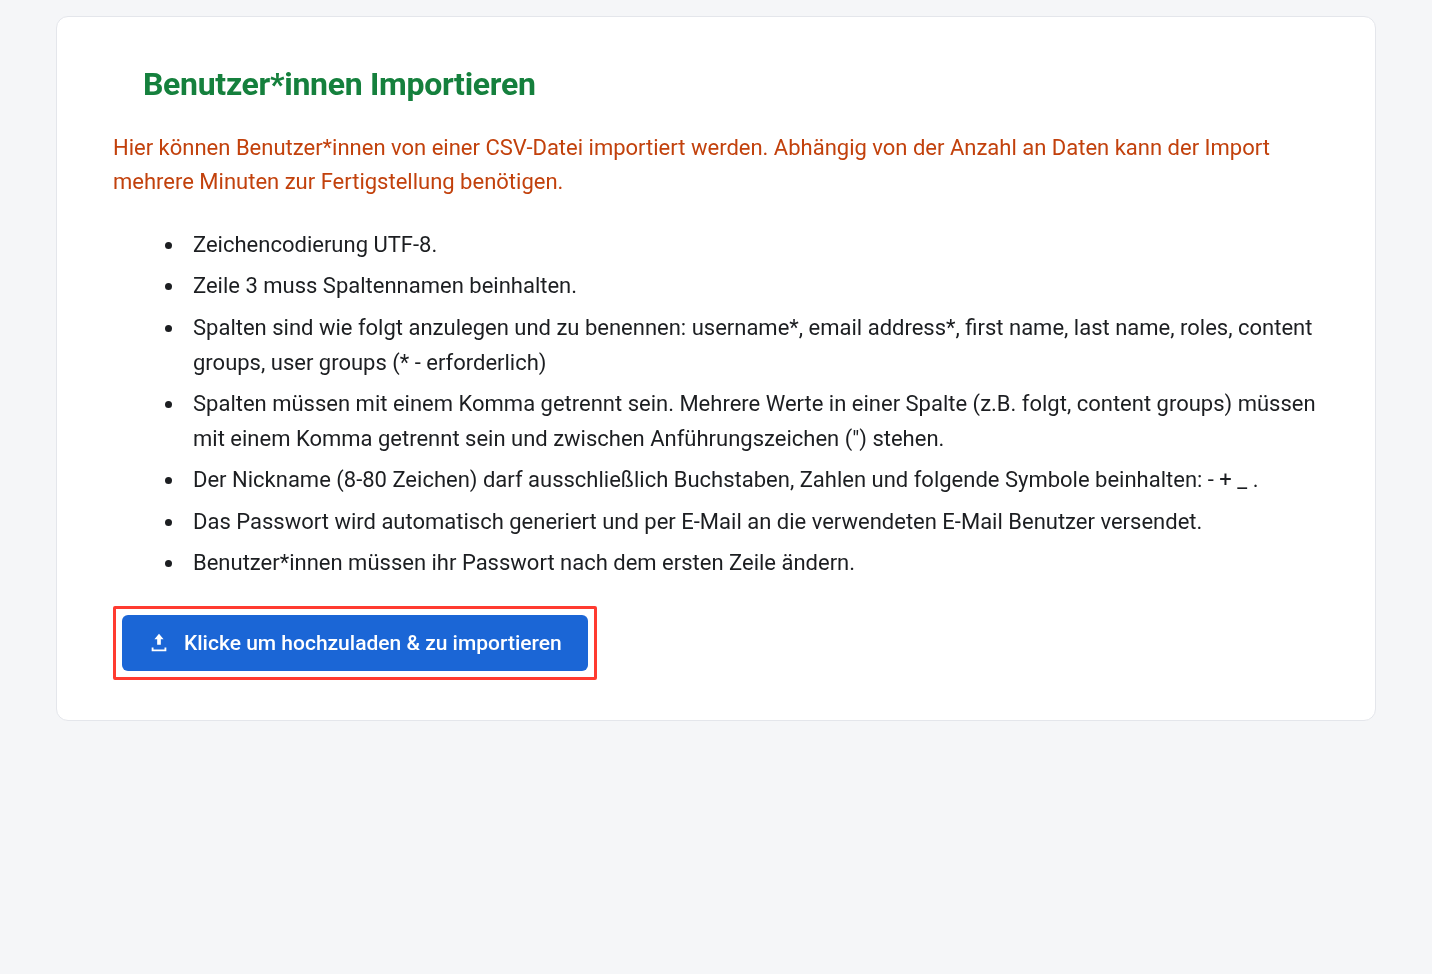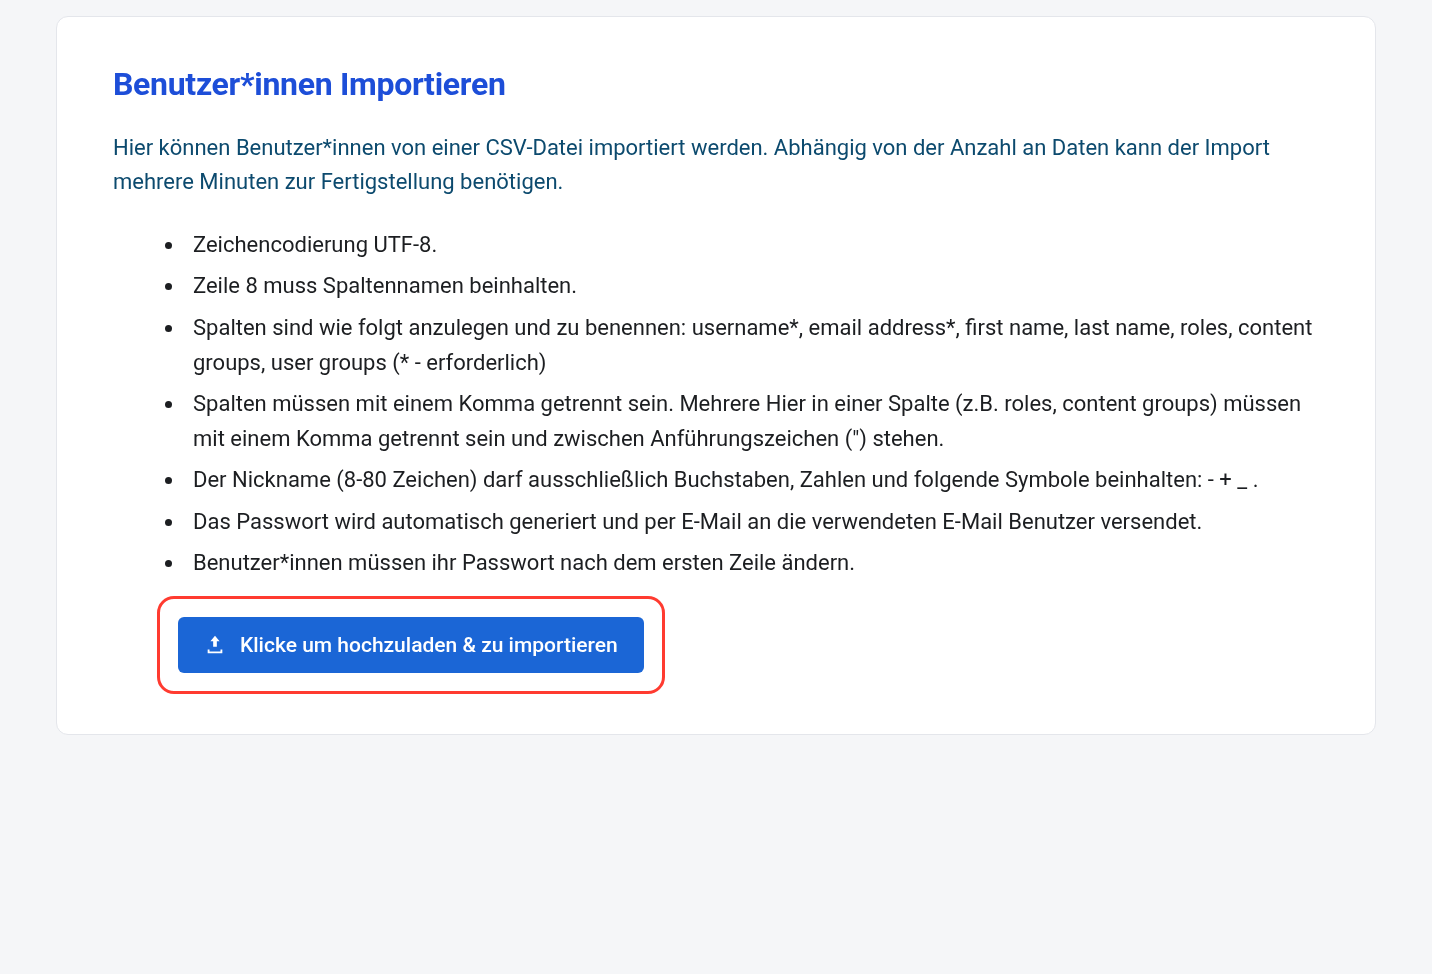--- a/index.html
+++ b/index.html
@@ -17,48 +17,48 @@
       background: #ffffff;
       border: 1px solid #e4e6eb;
       border-radius: 12px;
       padding: 48px 56px 40px 56px;
       max-width: 1320px;
       margin: 0 auto;
     }
     .title {
       font-size: 32px;
       font-weight: 700;
-      color: #1d4ed8;
+      color: #15803d;
       margin-bottom: 28px;
       letter-spacing: -0.3px;
+      margin-left: 30px;
     }
     .intro {
       font-size: 22px;
       line-height: 1.55;
-      color: #0c4a6e;
+      color: #c2410c;
       margin-bottom: 28px;
     }
     .rules {
       list-style: disc;
       padding-left: 72px;
-      margin-bottom: 16px;
+      margin-bottom: 26px;
     }
     .rules li {
       font-size: 22px;
       line-height: 1.6;
       color: #1c1e21;
       padding-left: 8px;
       margin-bottom: 6px;
     }
     .highlight-border {
       display: inline-block;
       border: 3px solid #ff3b30;
-      border-radius: 17px;
-      padding: 18px;
-      margin-left: 44px;
+      border-radius: 2px;
+      padding: 6px;
     }
     .upload-btn {
       display: inline-flex;
       align-items: center;
       gap: 14px;
       background: #1b66d6;
       color: #ffffff;
       font-size: 21px;
       font-weight: 500;
       padding: 16px 26px;
@@ -75,23 +75,23 @@
     }
   </style>
 </head>
 <body>
 
 <div class="card">
   <h1 class="title">Benutzer*innen Importieren</h1>
   <p class="intro">Hier können Benutzer*innen von einer CSV-Datei importiert werden. Abhängig von der Anzahl an Daten kann der Import mehrere Minuten zur Fertigstellung benötigen.</p>
   <ul class="rules">
     <li>Zeichencodierung UTF-8.</li>
-    <li>Zeile 8 muss Spaltennamen beinhalten.</li>
+    <li>Zeile 3 muss Spaltennamen beinhalten.</li>
     <li>Spalten sind wie folgt anzulegen und zu benennen: username*, email address*, first name, last name, roles, content groups, user groups (* - erforderlich)</li>
-    <li>Spalten müssen mit einem Komma getrennt sein. Mehrere Hier in einer Spalte (z.B. roles, content groups) müssen mit einem Komma getrennt sein und zwischen Anführungszeichen (") stehen.</li>
+    <li>Spalten müssen mit einem Komma getrennt sein. Mehrere Werte in einer Spalte (z.B. folgt, content groups) müssen mit einem Komma getrennt sein und zwischen Anführungszeichen (") stehen.</li>
     <li>Der Nickname (8-80 Zeichen) darf ausschließlich Buchstaben, Zahlen und folgende Symbole beinhalten: - + _ .</li>
     <li>Das Passwort wird automatisch generiert und per E-Mail an die verwendeten E-Mail Benutzer versendet.</li>
     <li>Benutzer*innen müssen ihr Passwort nach dem ersten Zeile ändern.</li>
   </ul>
   <div class="highlight-border">
     <button class="upload-btn">
       <svg class="upload-icon" viewBox="0 0 24 24">
         <path d="M12 2 L7 8 L10 8 L10 14 L14 14 L14 8 L17 8 Z M4 17 L4 21 L20 21 L20 17 L18 17 L18 19 L6 19 L6 17 Z"></path>
       </svg>
       <span>Klicke um hochzuladen &amp; zu importieren</span>

